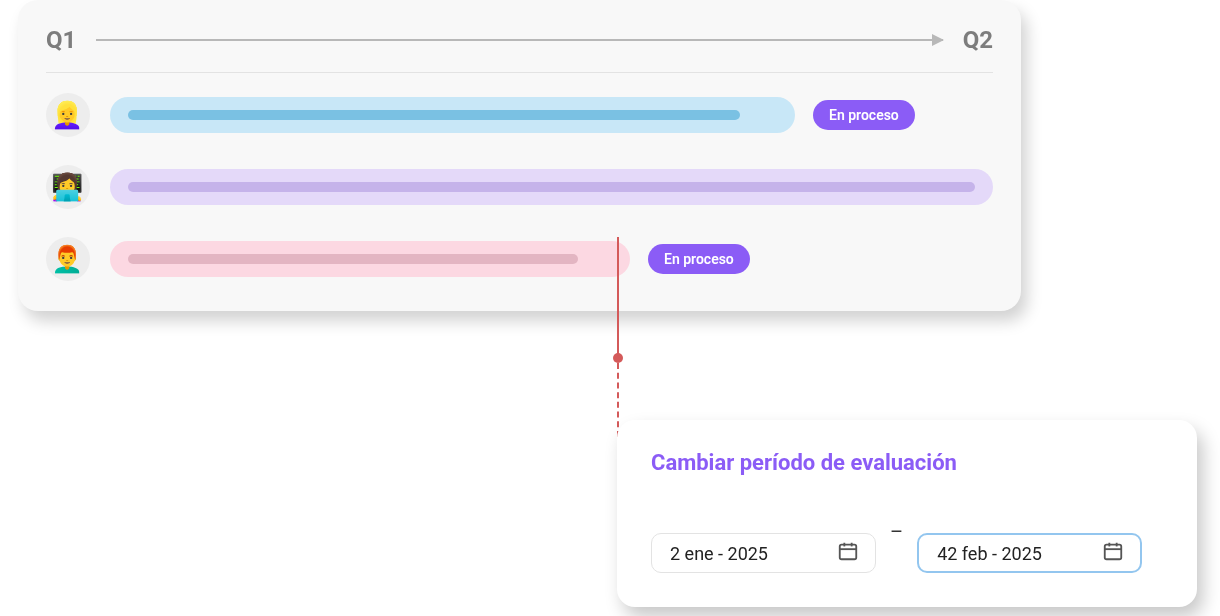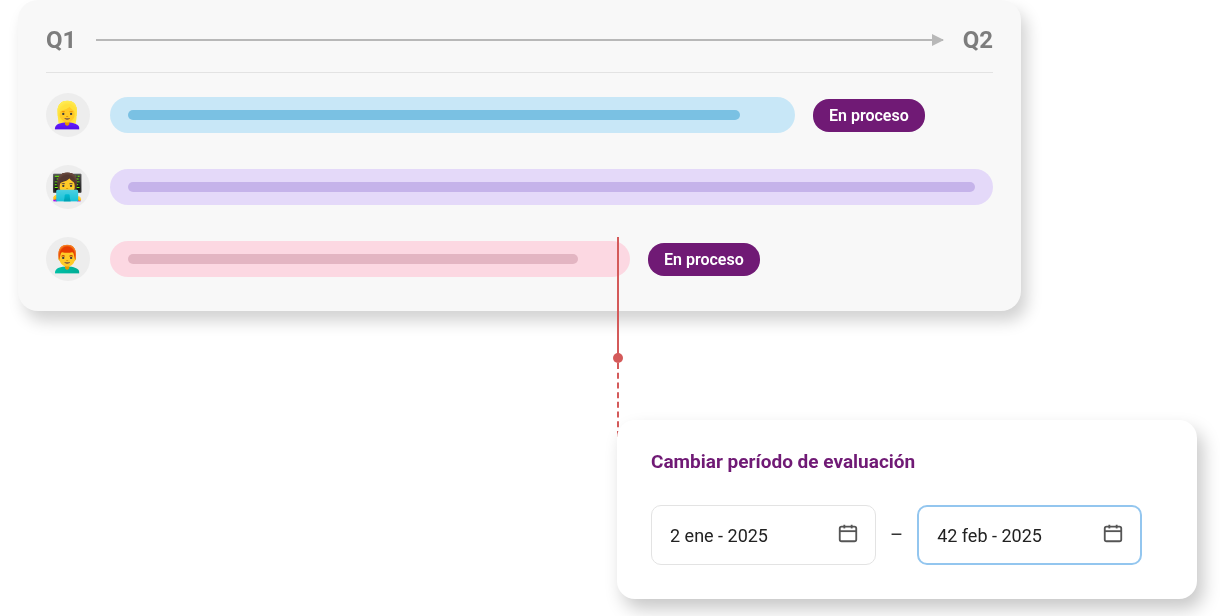--- a/index.html
+++ b/index.html
@@ -93,23 +93,23 @@
     }
     .bar-inner {
       height: 10px;
       border-radius: 5px;
     }
 
     .badge {
       display: inline-flex;
       align-items: center;
       justify-content: center;
-      background: #701a75;
+      background: #8b5cf6;
       color: #fff;
-      font-size: 16px;
+      font-size: 14px;
       font-weight: 600;
       padding: 7px 16px;
       border-radius: 16px;
       margin-left: 18px;
       white-space: nowrap;
     }
 
     
     .row-1 .bar-outer { background: #c8e7f7; width: 685px; }
     .row-1 .bar-inner { background: #7ac1e3; width: 100%; max-width: 612px; }
@@ -158,43 +158,44 @@
       position: absolute;
       top: 420px;
       left: 617px;
       width: 580px;
       background: #fff;
       border-radius: 18px;
       padding: 30px 34px 34px 34px;
       box-shadow: 6px 10px 18px rgba(0,0,0,0.22);
     }
     .modal-title {
-      font-size: 19px;
+      font-size: 22px;
       font-weight: 700;
-      color: #701a75;
-      margin-bottom: 32px;
+      color: #8b5cf6;
+      margin-bottom: 16px;
     }
     .date-row {
       display: flex;
       align-items: center;
       gap: 14px;
     }
     .date-field {
       display: flex;
       align-items: center;
       justify-content: space-between;
       gap: 18px;
-      height: 60px;
+      height: 40px;
       border: 1px solid #e3e3e3;
       border-radius: 10px;
       padding: 0 16px 0 18px;
       background: #fff;
       font-size: 18px;
       color: #222;
       min-width: 225px;
+      margin-top: 42px;
     }
     .date-field.active {
       border: 2px solid #93c6ef;
     }
     .cal-icon svg {
       width: 22px;
       height: 22px;
       stroke: #555;
       fill: none;
       stroke-width: 2;

